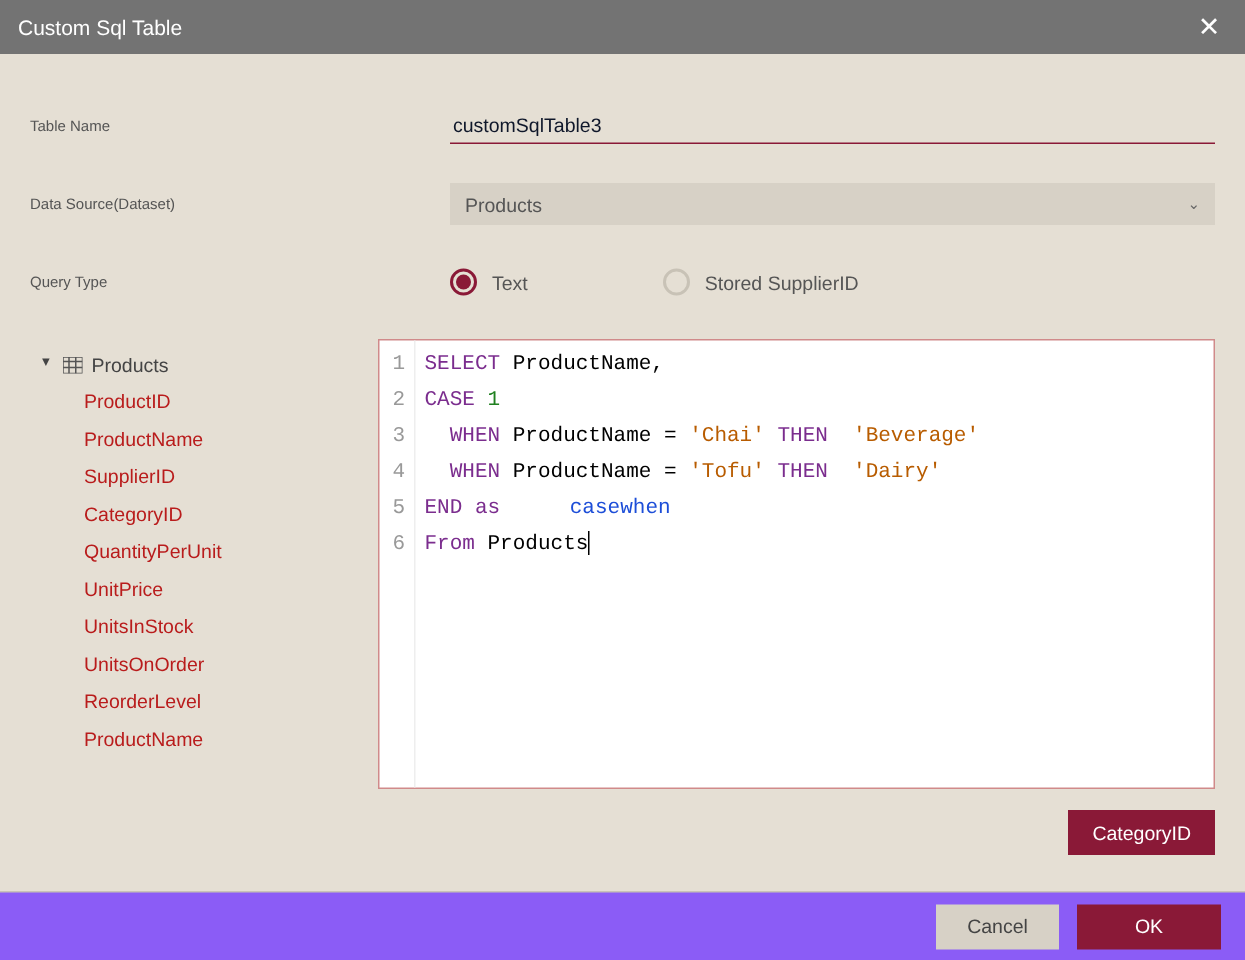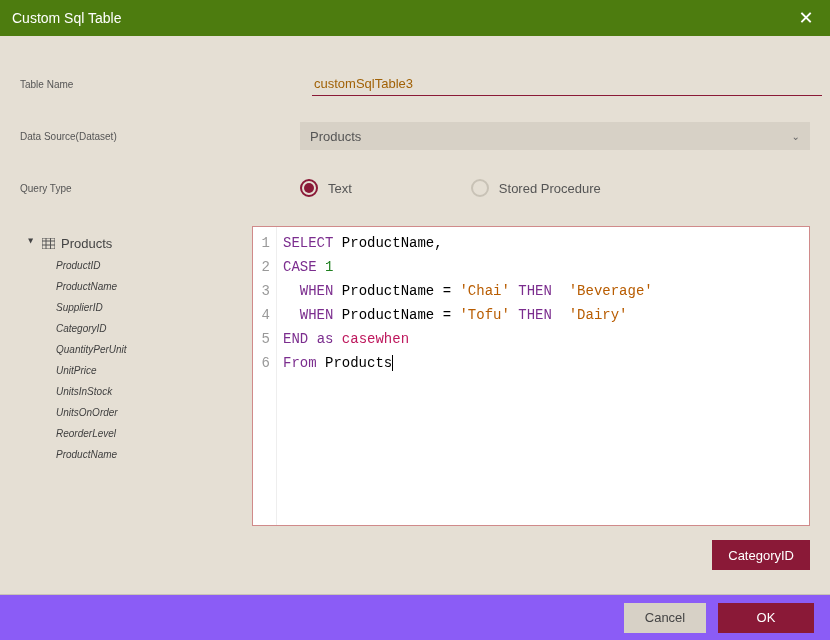--- a/index.html
+++ b/index.html
@@ -6,21 +6,21 @@
   body {
     font-family: "Segoe UI", Arial, sans-serif;
     font-size: 13px;
     background: #e5dfd4;
     width: 830px;
     height: 640px;
     overflow: hidden;
     color: #333;
   }
   .titlebar {
-    background: #4d7c0f;
+    background: #737373;
     color: #fff;
     height: 36px;
     display: flex;
     align-items: center;
     padding: 0 12px;
     justify-content: space-between;
   }
   .titlebar .title { font-size: 14px; }
   .titlebar .close {
     font-size: 18px;
@@ -44,40 +44,39 @@
   }
   .form-row .control { flex: 1; }
   .text-input {
     width: 100%;
     border: none;
     border-bottom: 1.5px solid #8a1937;
     background: transparent;
     padding: 4px 2px;
     font-size: 13px;
     outline: none;
-    color: #a16207;
-    margin-left: 12px;
+    color: #0f172a;
   }
   .select-input {
     width: 100%;
     height: 28px;
     background: #d7d1c6;
     border: none;
     color: #555;
     display: flex;
     align-items: center;
     justify-content: space-between;
     padding: 0 10px;
     cursor: pointer;
   }
   .chevron {
     font-size: 10px;
     color: #666;
   }
-  .radio-group { display: flex; align-items: center; gap: 119px; }
+  .radio-group { display: flex; align-items: center; gap: 90px; }
   .radio {
     display: flex;
     align-items: center;
     gap: 10px;
     cursor: pointer;
   }
   .radio .outer {
     width: 18px; height: 18px;
     border-radius: 50%;
     border: 2px solid #8a1937;
@@ -113,24 +112,23 @@
   .tree-root .caret {
     font-size: 10px; color: #444;
     transform: rotate(90deg);
     display:inline-block; width:10px;
   }
   .tree-root .table-icon svg { display:block; }
   .tree-root .tname { color: #444; }
   .tree-children { margin-left: 30px; }
   .tree-item {
     padding: 5px 2px;
-    color: #404040;
-    cursor: pointer;
-    font-size: 10px;
-    font-style: italic;
+    color: #b91c1c;
+    cursor: pointer;
+    font-size: 13px;
   }
 
   .editor {
     flex: 1;
     background: #fff;
     border: 1px solid #d08a8a;
     display: flex;
     font-family: Consolas, "Courier New", monospace;
     font-size: 14px;
     line-height: 24px;
@@ -142,21 +140,21 @@
     color: #999;
     border-right: 1px solid #eee;
     user-select: none;
   }
   .gutter div { height: 24px; }
   .code { padding: 4px 6px; white-space: pre; position: relative; }
   .code .line { height: 24px; }
   .kw { color: #7b2d8e; }
   .str { color: #b85c00; margin-top: 41px; }
   .num { color: #208020; }
-  .id { color: #be185d; }
+  .id { color: #1d4ed8; margin-left: 38px; }
   .plain { color: #000; }
   .caret-cursor {
     display:inline-block;
     width:1px;
     height:16px;
     background:#000;
     vertical-align: middle;
     margin-left:0px;
   }
 
@@ -222,21 +220,21 @@
     <div class="label">Query Type</div>
     <div class="control radio-group">
       <div class="radio">
         <span class="outer">
             <span class="inner"></span>
           </span>
         <span class="rlabel">Text</span>
       </div>
       <div class="radio unselected">
         <span class="outer"></span>
-        <span class="rlabel">Stored Procedure</span>
+        <span class="rlabel">Stored SupplierID</span>
       </div>
     </div>
   </div>
 
   <div class="workarea">
     <div class="tree">
       <div class="tree-root">
         <span class="caret">▸</span>
         <span class="table-icon">
           <svg width="13" height="11" viewBox="0 0 13 11">

